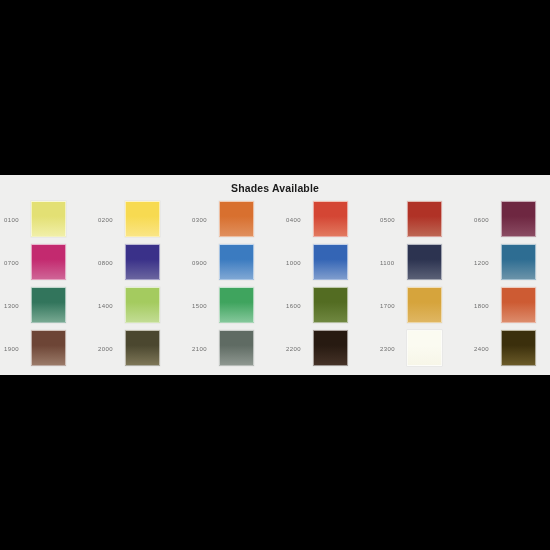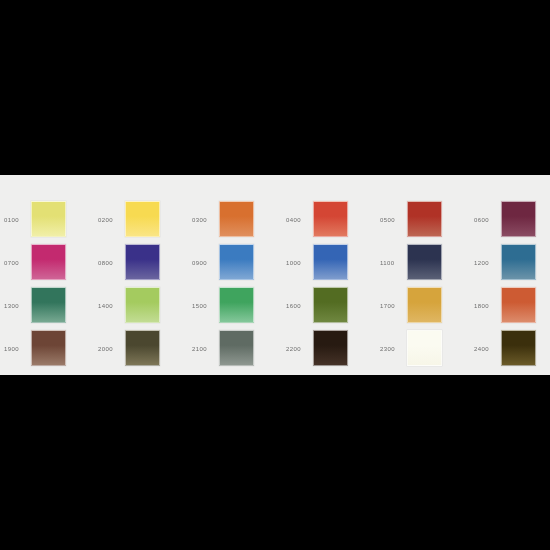--- a/index.html
+++ b/index.html
@@ -87,20 +87,21 @@
 </style>
 </head>
 <body>
 
 <div id="stage">
 
   <div id="letterbox-top" style="position:absolute;left:0;top:0;width:550px;height:175px;background:#000;"></div>
 
   <div id="panel">
 
+    <div id="panel-title">Shades Available</div>
 
     <div id="swatch-grid">
         <div class="swatch-row">
           <div class="swatch-cell" style="left: 0px;">
             <div class="swatch-label">0100</div>
             <div class="swatch-chip" style="background: linear-gradient(rgb(227, 224, 116) 0%, rgb(227, 224, 116) 42%, rgb(241, 239, 168) 100%);"></div>
           </div>
           <div class="swatch-cell" style="left: 94px;">
             <div class="swatch-label">0200</div>
             <div class="swatch-chip" style="background: linear-gradient(rgb(247, 218, 81) 0%, rgb(247, 218, 81) 42%, rgb(250, 229, 133) 100%);"></div>

